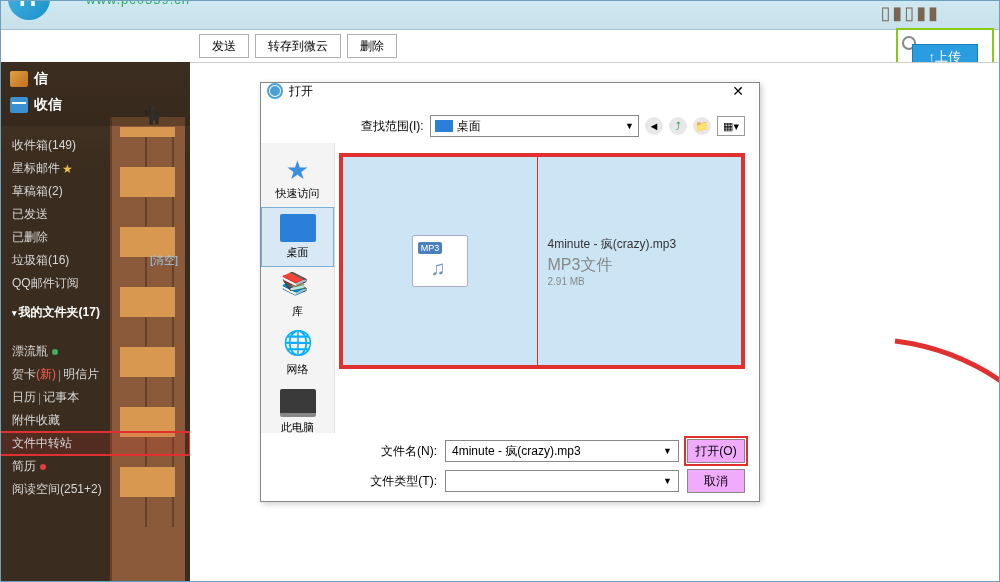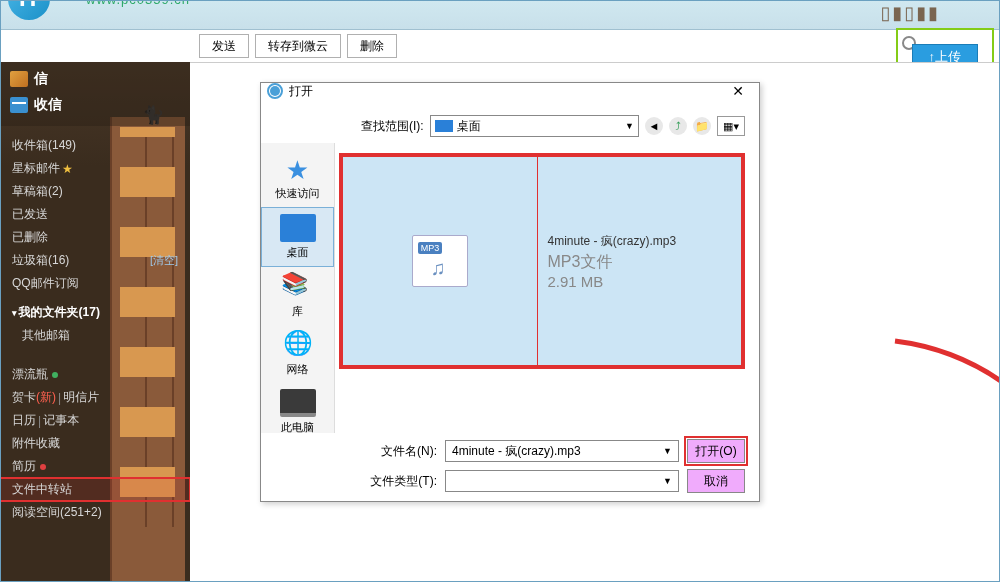--- a/index.html
+++ b/index.html
@@ -79,21 +79,21 @@
 
 .dlg-files { flex: 1; position: relative; padding: 4px; }
 .file-sel-box { position: absolute; left: 4px; top: 10px; right: 14px; height: 216px; border: 4px solid #e03030; display: flex; }
 .file-half { flex: 1; background: #cce5f5; display: flex; align-items: center; justify-content: center; position: relative; }
 .file-half + .file-half { border-left: 1px solid #e03030; flex-direction: column; align-items: flex-start; padding: 0 0 0 10px; justify-content: center; }
 .mp3-card { width: 56px; height: 52px; background: #fff; border: 1px solid #aac; border-radius: 2px; position: relative; }
 .mp3-card::before { content: "MP3"; position: absolute; top: 6px; left: 5px; font-size: 9px; background: #4a80c0; color: #fff; padding: 1px 3px; border-radius: 2px; }
 .mp3-card::after { content: "♫"; position: absolute; bottom: 6px; left: 18px; font-size: 20px; color: #6a90c0; }
 .file-name { font-size: 12px; color: #333; }
 .file-type { font-size: 16px; color: #888; margin-top: 2px; }
-.file-size { font-size: 15px; color: #888; }
+.file-size { font-size: 10px; color: #888; }
 
 .red-arrow { position: absolute; left: 550px; top: 188px; width: 180px; height: 100px; pointer-events: none; }
 
 .dlg-bottom { padding: 6px 14px 6px 100px; }
 .dlg-row { display: flex; align-items: center; gap: 8px; margin-bottom: 6px; font-size: 12px; }
 .dlg-row label { width: 76px; text-align: right; }
 .dlg-row .combo2 { flex: 1; border: 1px solid #888; height: 22px; padding: 0 6px; display: flex; align-items: center; background: #fff; }
 .dlg-row .combo2 .dd { margin-left: auto; font-size: 9px; }
 .dlg-btn { width: 58px; height: 24px; border: 1px solid #888; background: #f0abfc; font-size: 12px; cursor: pointer; }
 .dlg-btn.primary { outline: 2px solid #e03030; outline-offset: 1px; }
@@ -162,47 +162,44 @@
           <span>垃圾箱(16)</span>
           <span class="link-action">[清空]</span>
         </div>
       <div class="row">
           <span>QQ邮件订阅</span>
         </div>
       <div class="row group" style="margin-top:6px">
           <span class="arrow">▾</span>
           <span>我的文件夹(17)</span>
         </div>
-      <div class="row" style="padding-left:22px">
-          <span>其他邮箱</span>
-        </div>
       <div class="row" style="margin-top:16px">
           <span>漂流瓶</span>
           <span class="dot dot-g"></span>
         </div>
       <div class="row">
           <span>贺卡</span>
           <span class="red-txt">(新)</span>
           <span class="sep">|</span>
           <span>明信片</span>
         </div>
       <div class="row">
           <span>日历</span>
           <span class="sep">|</span>
           <span>记事本</span>
         </div>
       <div class="row">
           <span>附件收藏</span>
         </div>
+      <div class="row highlighted">
+          <span>文件中转站</span>
+        </div>
       <div class="row">
           <span>简历</span>
           <span class="dot dot-r"></span>
-        </div>
-      <div class="row highlighted">
-          <span>文件中转站</span>
         </div>
       <div class="row">
           <span>阅读空间(251+2)</span>
         </div>
     </div>
   </div>
 
   <div class="content"></div>
 </div>
 

